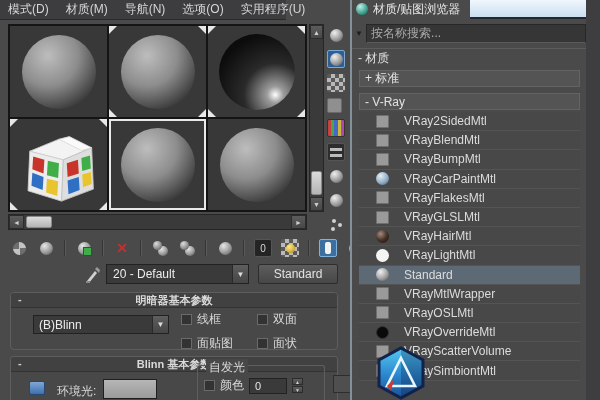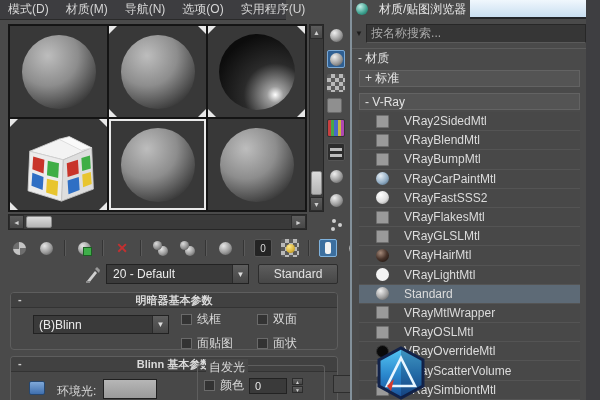--- a/index.html
+++ b/index.html
@@ -95,21 +95,21 @@
   #selfillum-label{position:absolute;left:8px;top:-7px;background:#484848;padding:0 3px;font-size:12px;color:#d8d8d8;}
   #si-row{position:absolute;left:6px;top:11px;display:flex;align-items:center;gap:5px;}
   #si-value{width:38px;height:16px;background:#3a3a3a;border:1px solid #222;box-sizing:border-box;
     font-size:11px;color:#e8e8e8;display:flex;align-items:center;padding-left:5px;}
   .spinner{display:flex;flex-direction:column;gap:1px;}
   .spinner span{width:11px;height:7px;background:linear-gradient(#5e5e5e,#464646);border:1px solid #2c2c2c;box-sizing:border-box;
     display:flex;align-items:center;justify-content:center;font-size:5px;color:#cfcfcf;}
   #si-map-btn{position:absolute;left:322px;top:18px;width:18px;height:18px;background:#4f4f4f;border:1px solid #2d2d2d;box-sizing:border-box;}
   
   #browser{position:absolute;left:350px;top:0;width:236px;height:400px;background:#4a4a4a;border-left:2px solid #83919b;box-sizing:border-box;}
-  #b-title{position:absolute;left:0;top:0;width:120px;height:18px;display:flex;align-items:center;gap:11px;padding-left:4px;}
+  #b-title{position:absolute;left:0;top:0;width:120px;height:18px;display:flex;align-items:center;gap:5px;padding-left:4px;}
   #b-title .t{font-size:12px;color:#e6e6e6;white-space:nowrap;}
   #b-title-icon{width:12px;height:12px;border-radius:50%;background:radial-gradient(circle at 35% 30%,#bfeee6,#3da08e 60%,#145c50);flex:none;}
   #bg-titlebar{position:absolute;left:118px;top:0;width:116px;height:17px;background:linear-gradient(#f0f7fd,#c9dff1);border-bottom:2px solid #23262a;}
   #search-row{position:absolute;left:0;top:21px;width:234px;height:24px;display:flex;align-items:center;}
   #search-arrow{width:15px;height:18px;display:flex;align-items:center;justify-content:center;font-size:8px;color:#1d1d1d;}
   #search-input{width:234px;height:19px;background:#363636;border:1px solid #272727;border-bottom-color:#5a5a5a;
     box-sizing:border-box;color:#c9c9c9;font-size:12px;font-family:"Liberation Sans",sans-serif;padding:0 4px;outline:none;}
   #search-input::placeholder{color:#a8a8a8;}
   #grp-materials{position:absolute;left:0;top:48px;width:234px;height:19px;border-top:1px solid #5c5c5c;
     display:flex;align-items:center;padding-left:6px;box-sizing:border-box;font-size:12px;color:#e2e2e2;}
@@ -354,24 +354,20 @@
         </div>
         <div class="row">
           <div class="mic square"></div>
           <span class="lbl">VRayBumpMtl</span>
         </div>
         <div class="row">
           <div class="mic sphere-blue"></div>
           <span class="lbl">VRayCarPaintMtl</span>
         </div>
         <div class="row">
-          <div class="mic sphere-white"></div>
-          <span class="lbl">VRayFastSSS2</span>
-        </div>
-        <div class="row">
           <div class="mic square"></div>
           <span class="lbl">VRayFlakesMtl</span>
         </div>
         <div class="row">
           <div class="mic square"></div>
           <span class="lbl">VRayGLSLMtl</span>
         </div>
         <div class="row">
           <div class="mic sphere-dark"></div>
           <span class="lbl">VRayHairMtl</span>

